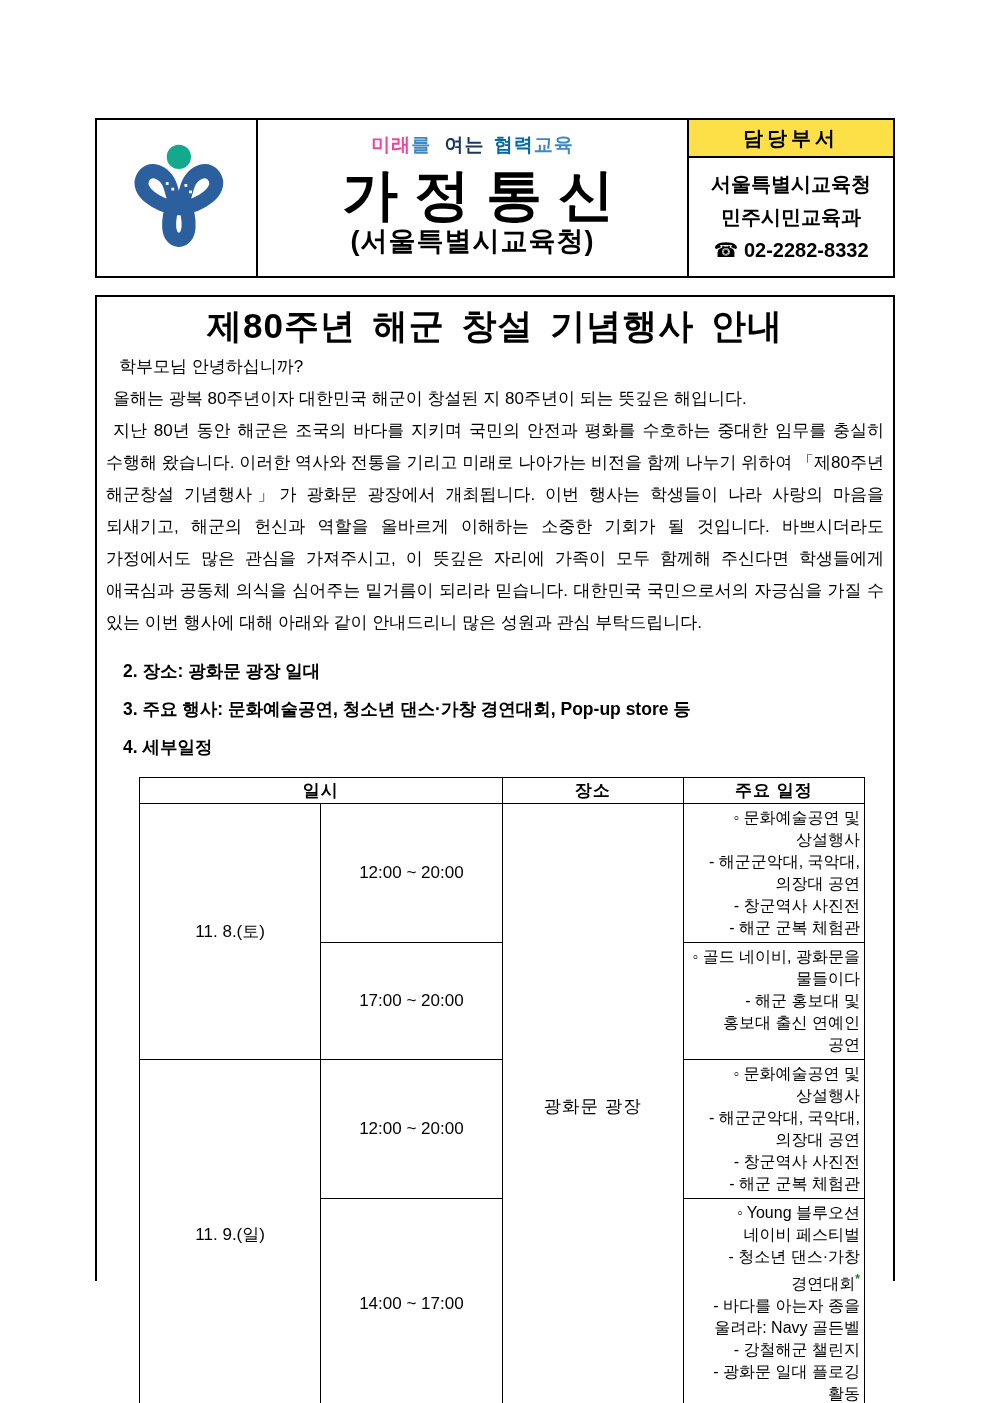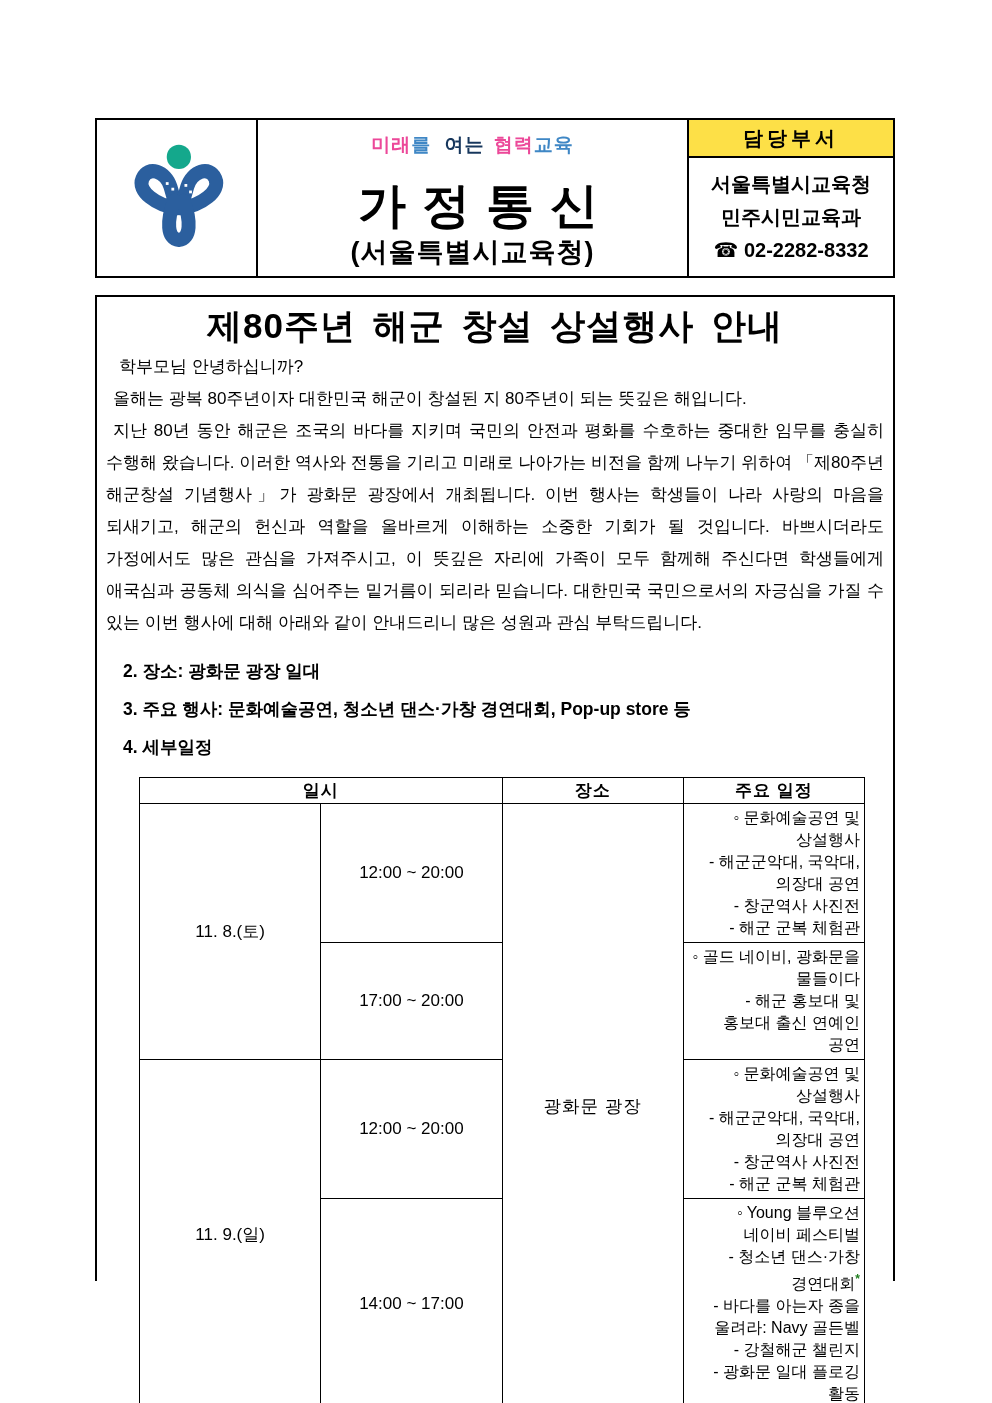--- a/index.html
+++ b/index.html
@@ -19,25 +19,25 @@
     width:161px; border-right:2px solid #000;
     display:flex; align-items:center; justify-content:center;
   }
   .title-cell {
     flex:1; border-right:2px solid #000; text-align:center; overflow:hidden;
   }
   .slogan { margin-top:12px; font-size:19px; font-weight:bold; letter-spacing:1px; }
   .sl-teal   { color:#ec4899; }
   .sl-blue   { color:#3f87c5; }
   .sl-navy   { color:#16365c; margin-right:3px; }
-  .sl-orange { color:#ec4899; }
+  .sl-orange { color:#0369a1; }
   .sp { margin-right:7px; }
   .newsletter-title {
-    font-size:48px; font-weight:900; letter-spacing:16px; padding-left:27px;
-    line-height:62px; margin-top:17px; white-space:nowrap;
+    font-size:56px; font-weight:900; letter-spacing:16px; padding-left:27px;
+    line-height:62px; margin-top:6px; white-space:nowrap;
   }
   .org-subtitle { font-size:27px; font-weight:bold; letter-spacing:1px; line-height:30px; }
 
   .dept-cell { width:204px; display:flex; flex-direction:column; }
   .dept-header {
     height:38px; background:#fde047; border-bottom:2px solid #000;
     display:flex; align-items:center; justify-content:center;
     font-size:20px; font-weight:bold; letter-spacing:4px;
   }
   .dept-body {
@@ -123,21 +123,21 @@
       <div class="dept-header">담당부서</div>
       <div class="dept-body">
         <div>서울특별시교육청</div>
         <div>민주시민교육과</div>
         <div>☎ 02-2282-8332</div>
       </div>
     </div>
   </header>
 
   <main class="notice-box">
-    <h1 class="notice-title">제80주년 해군 창설 상설행사 안내</h1>
+    <h1 class="notice-title">제80주년 해군 창설 기념행사 안내</h1>
 
     <p class="para greet">학부모님 안녕하십니까?</p>
     <p class="para ind">올해는 광복 80주년이자 대한민국 해군이 창설된 지 80주년이 되는 뜻깊은 해입니다.</p>
     <p class="para ind">지난 80년 동안 해군은 조국의 바다를 지키며 국민의 안전과 평화를 수호하는 중대한 임무를 충실히 수행해 왔습니다. 이러한 역사와 전통을 기리고 미래로 나아가는 비전을 함께 나누기 위하여 「제80주년 해군창설 기념행사」가 광화문 광장에서 개최됩니다. 이번 행사는 학생들이 나라 사랑의 마음을 되새기고, 해군의 헌신과 역할을 올바르게 이해하는 소중한 기회가 될 것입니다. 바쁘시더라도 가정에서도 많은 관심을 가져주시고, 이 뜻깊은 자리에 가족이 모두 함께해 주신다면 학생들에게 애국심과 공동체 의식을 심어주는 밑거름이 되리라 믿습니다. 대한민국 국민으로서의 자긍심을 가질 수 있는 이번 행사에 대해 아래와 같이 안내드리니 많은 성원과 관심 부탁드립니다.</p>
 
     <ul class="info-list">
       <li>2. 장소: 광화문 광장 일대</li>
       <li>3. 주요 행사: 문화예술공연, 청소년 댄스·가창 경연대회, Pop-up store 등</li>
       <li>4. 세부일정</li>
     </ul>

